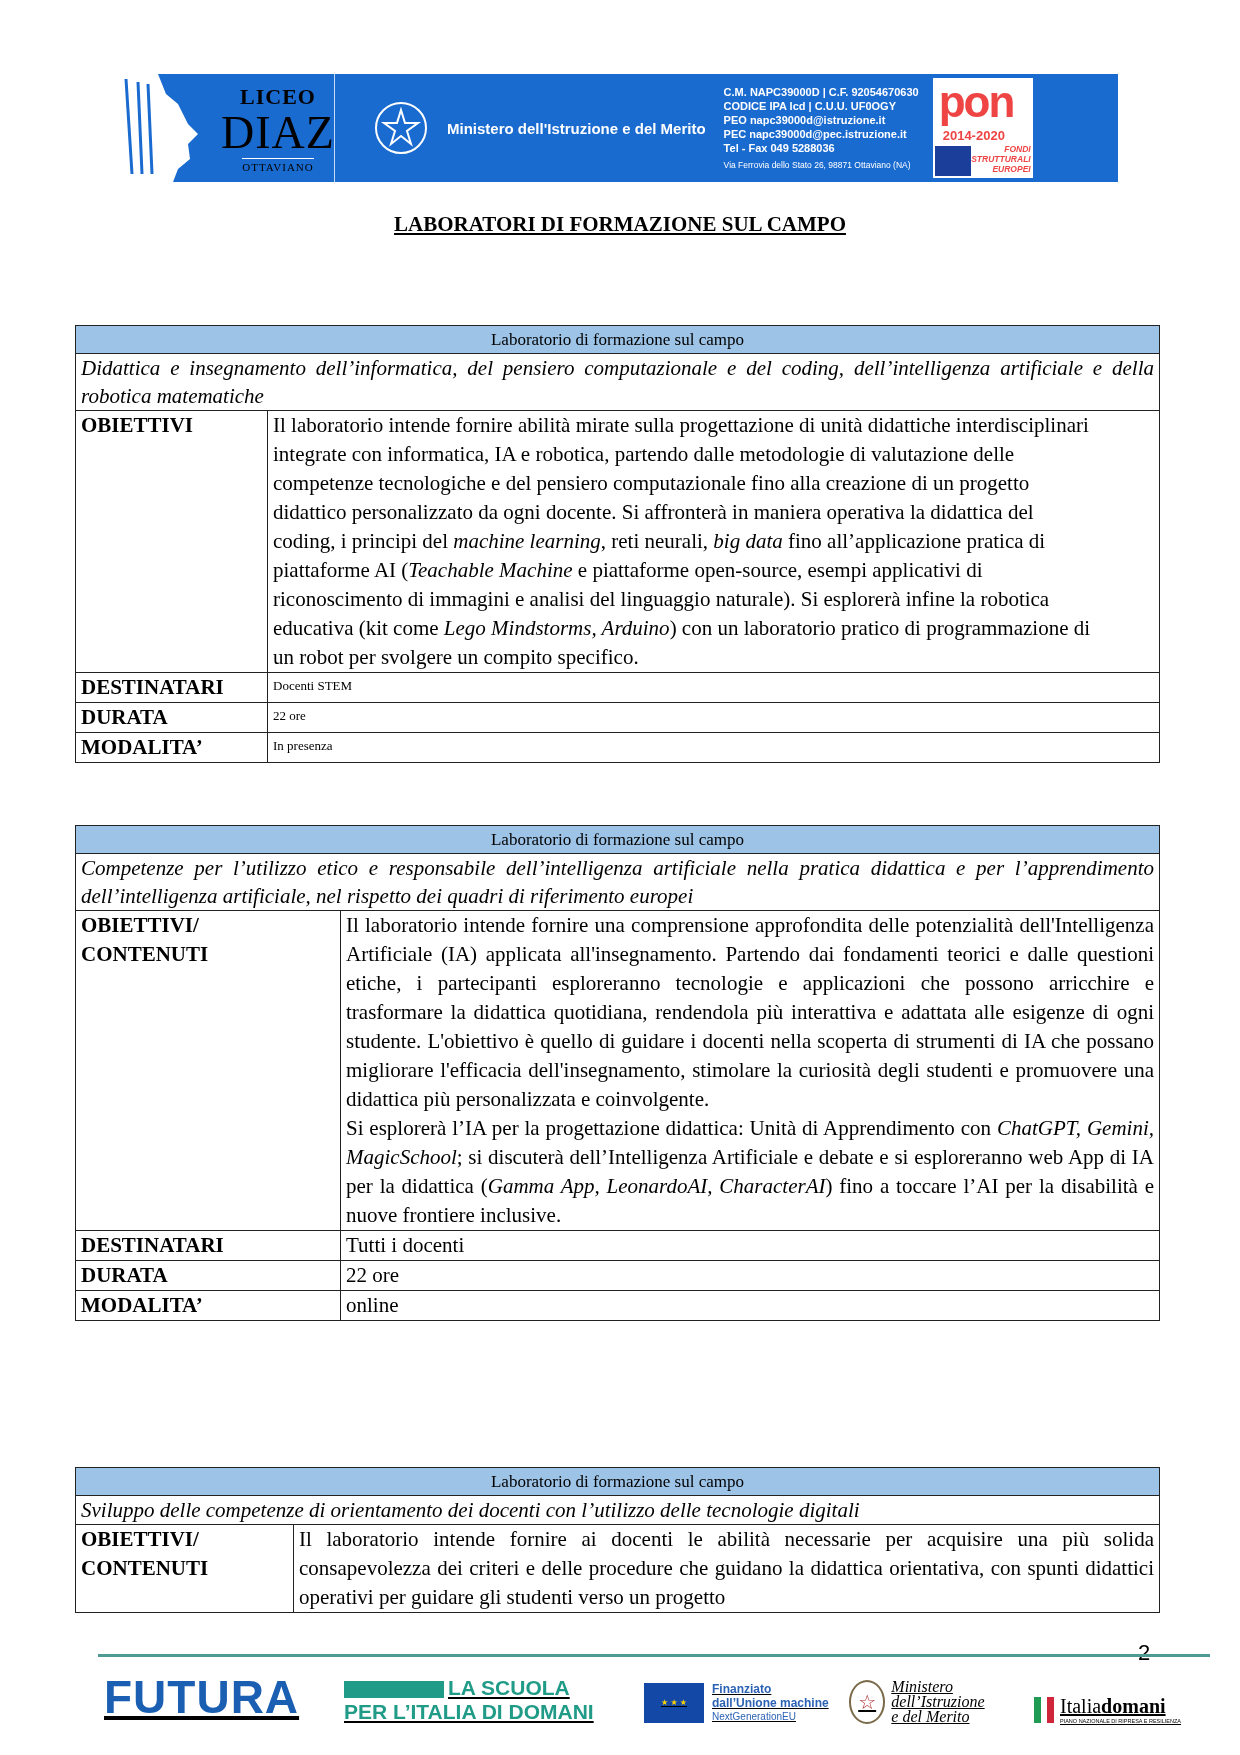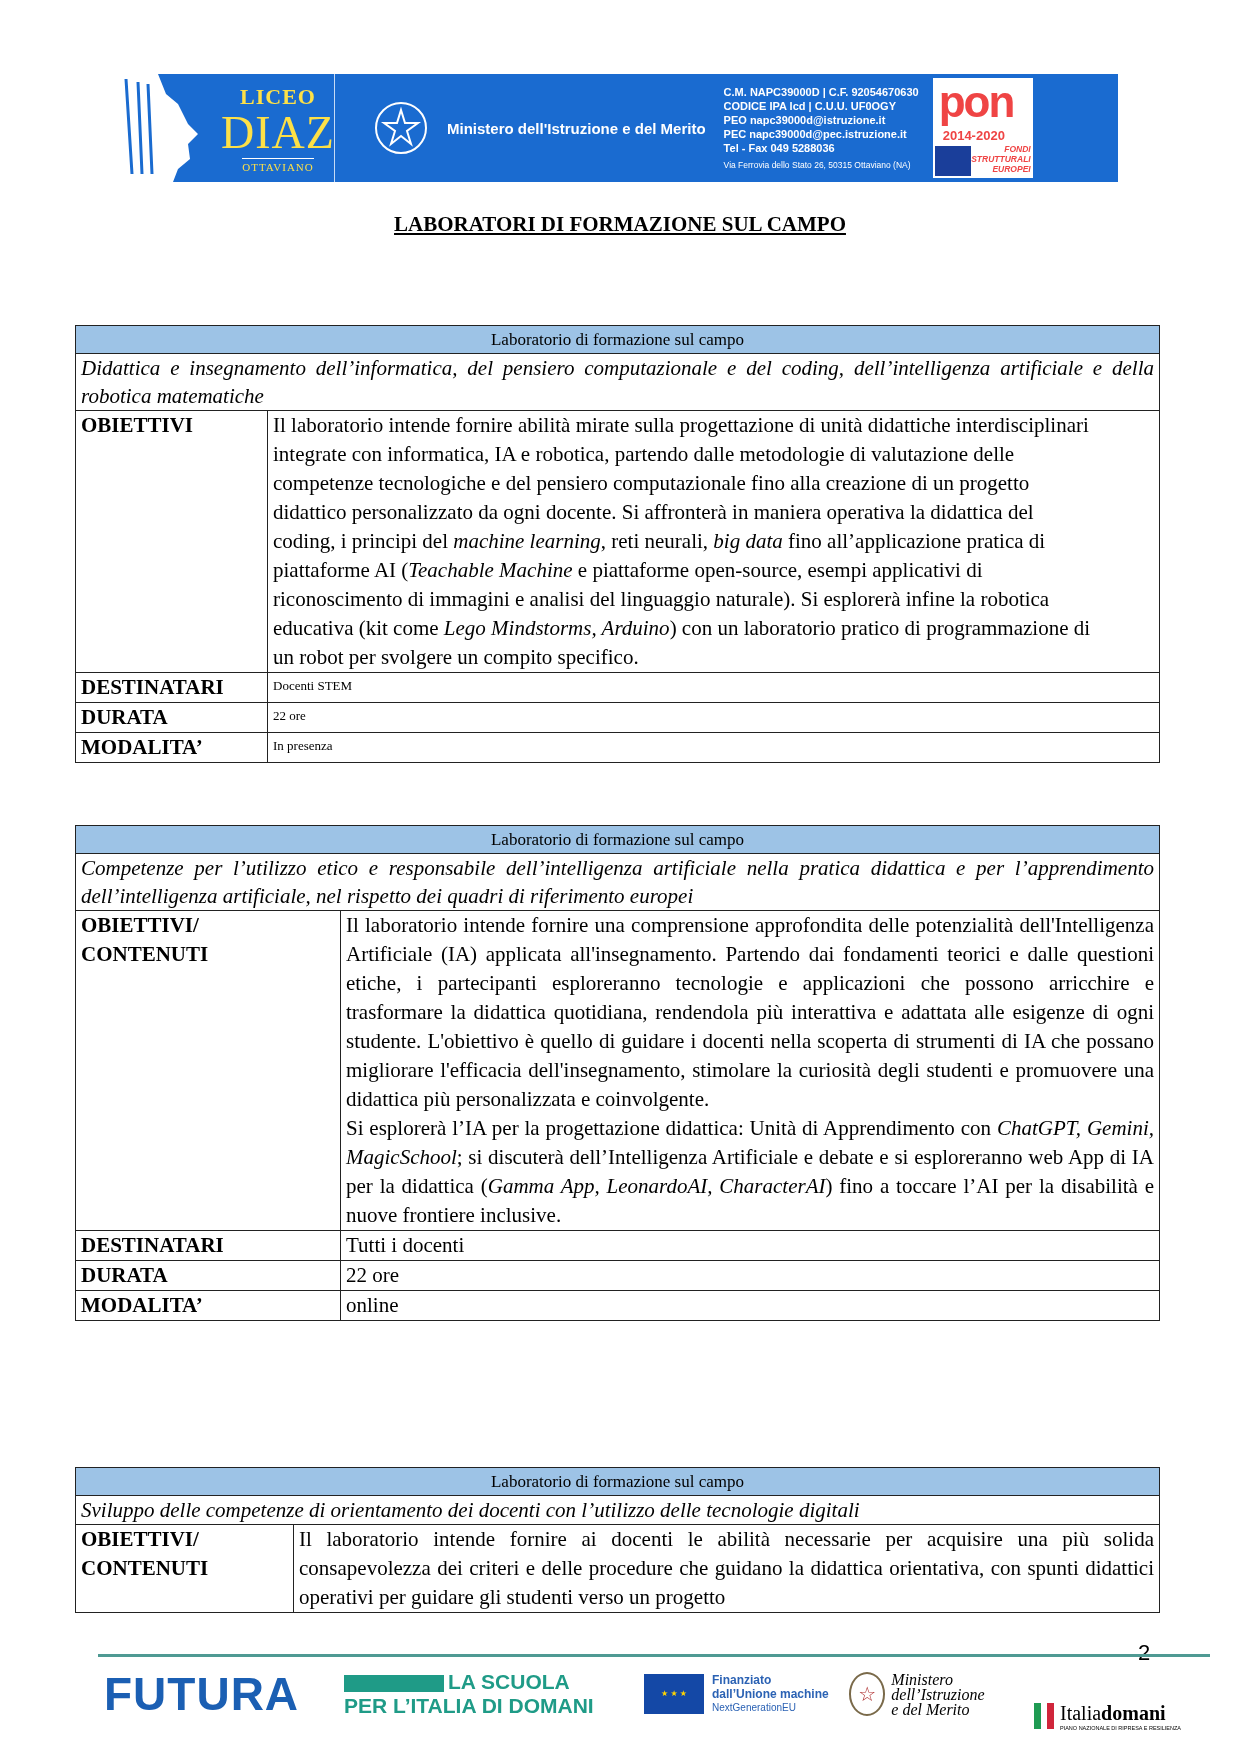--- a/index.html
+++ b/index.html
@@ -2,21 +2,21 @@
 <html><head>
 <meta charset="utf-8">
 <style>
   html, body { margin:0; padding:0; background:#fff; }
   body { width:1240px; height:1755px; position:relative; overflow:hidden; font-family:"Liberation Serif", serif; color:#000; }
 
   
   .banner { position:absolute; left:118px; top:74px; width:1000px; height:108px; display:flex; }
   .banner .face { width:104px; height:108px; background:#1a6bd0; position:relative; overflow:hidden; }
   .banner .face svg { position:absolute; left:0; top:0; }
-  .banner .school { width:112px; height:108px; background:#1a6bd0; color:#fde047; display:flex; flex-direction:column; align-items:center; justify-content:center; border-right:1px solid #c7dbf5; }
+  .banner .school { width:112px; height:108px; background:#1a6bd0; color:#000000; display:flex; flex-direction:column; align-items:center; justify-content:center; border-right:1px solid #c7dbf5; }
   .school .l1 { font-family:"Liberation Serif", serif; font-weight:bold; font-size:22px; letter-spacing:1px; }
   .school .l2 { font-family:"Liberation Serif", serif; font-size:46px; line-height:46px; letter-spacing:1px; }
   .school .l3 { font-family:"Liberation Serif", serif; font-size:11px; letter-spacing:1px; border-top:1px solid #fff; padding-top:2px; margin-top:2px; }
   .banner .main { flex:1; background:#1a6bd0; display:flex; align-items:center; color:#fff; font-family:"Liberation Sans", sans-serif; }
   .emblem { width:56px; height:60px; margin-left:38px; margin-right:18px; }
   .ministry { font-weight:bold; font-size:15px; white-space:nowrap; }
   .contacts { margin-left:18px; font-size:11px; line-height:14px; font-weight:bold; }
   .contacts .addr { font-weight:normal; font-size:8.5px; margin-top:3px; }
   .pon { width:100px; height:100px; background:#fff; margin:4px 6px 4px 14px; position:relative; color:#ef4444; font-family:"Liberation Sans", sans-serif; }
   .pon .word { position:absolute; left:6px; top:0; font-size:44px; font-weight:bold; line-height:48px; letter-spacing:-2px; }
@@ -33,21 +33,21 @@
   table.lab td.head { background:#9dc3e6; text-align:center; font-family:"Liberation Serif", serif; font-size:17px; line-height:27px; }
   table.lab td.sub { font-style:italic; text-align:justify; line-height:28px; }
   table.lab td.lbl { font-weight:bold; }
   table.lab td.txt { text-align:justify; }
   table.lab td.small { font-size:13px; line-height:26px;margin-top:48px; }
   .nj { text-align:left; }
   i { font-style:italic; }
 
   
   .footer-line { position:absolute; left:98px; top:1654px; width:1112px; height:3px; background:#4f9a93; }
-  .footer { position:absolute; left:100px; top:1664px; width:1110px; height:60px; display:flex; align-items:center; font-family:"Liberation Sans", sans-serif; }
+  .footer { position:absolute; left:100px; top:1664px; width:1110px; height:60px; display:flex; align-items:flex-end; font-family:"Liberation Sans", sans-serif;text-decoration:underline; }
   .futura { color:#1b5fb3; font-weight:900; font-size:46px; letter-spacing:1px; width:240px; margin-left:4px; }
   .lascuola { width:300px; color:#1f9b87; font-weight:bold; font-size:21px; line-height:24px; }
   .lascuola .bar { display:inline-block; width:100px; height:17px; background:#1f9b87; margin-right:4px; vertical-align:middle; }
   .eu { display:flex; align-items:center; width:195px; }
   .eu .flag { width:60px; height:40px; background:#1448a6; color:#ffd400; font-size:8px; text-align:center; line-height:40px; margin-right:8px; }
   .eu .txt { color:#2b62b4; font-size:12px; line-height:14px; font-weight:bold; }
   .eu .txt .ng { font-weight:normal; font-size:10px; }
   .mim { display:flex; align-items:center; width:185px; margin-left:10px; }
   .mim .seal { width:36px; height:40px; border-radius:50%; border:2px solid #7a6a4a; margin-right:6px; display:flex; align-items:center; justify-content:center; color:#b03030; font-size:20px; }
   .mim .txt { font-family:"Liberation Serif", serif; font-style:italic; font-size:16px; line-height:15px; }
@@ -78,21 +78,21 @@
       <circle cx="28" cy="30" r="25" fill="none" stroke="#fff" stroke-width="2"></circle>
       <polygon points="28,12 32,25 45,25 34,33 38,46 28,38 18,46 22,33 11,25 24,25" fill="none" stroke="#fff" stroke-width="2"></polygon>
     </svg>
     <div class="ministry">Ministero dell'Istruzione e del Merito</div>
     <div class="contacts">
       <div>C.M. NAPC39000D | C.F. 92054670630</div>
       <div>CODICE IPA lcd  | C.U.U. UF0OGY</div>
       <div>PEO napc39000d@istruzione.it</div>
       <div>PEC napc39000d@pec.istruzione.it</div>
       <div>Tel - Fax 049 5288036</div>
-      <div class="addr">Via Ferrovia dello Stato 26, 50315 Ottaviano (NA)</div>
+      <div class="addr">Via Ferrovia dello Stato 26, 98871 Ottaviano (NA)</div>
     </div>
     <div class="pon">
       <div class="word">pon</div>
       <div class="years">2014-2020</div>
       <div class="flag"></div>
       <div class="fondi">
         <div>FONDI</div>
         <div>STRUTTURALI</div>
         <div>EUROPEI</div>
       </div>

